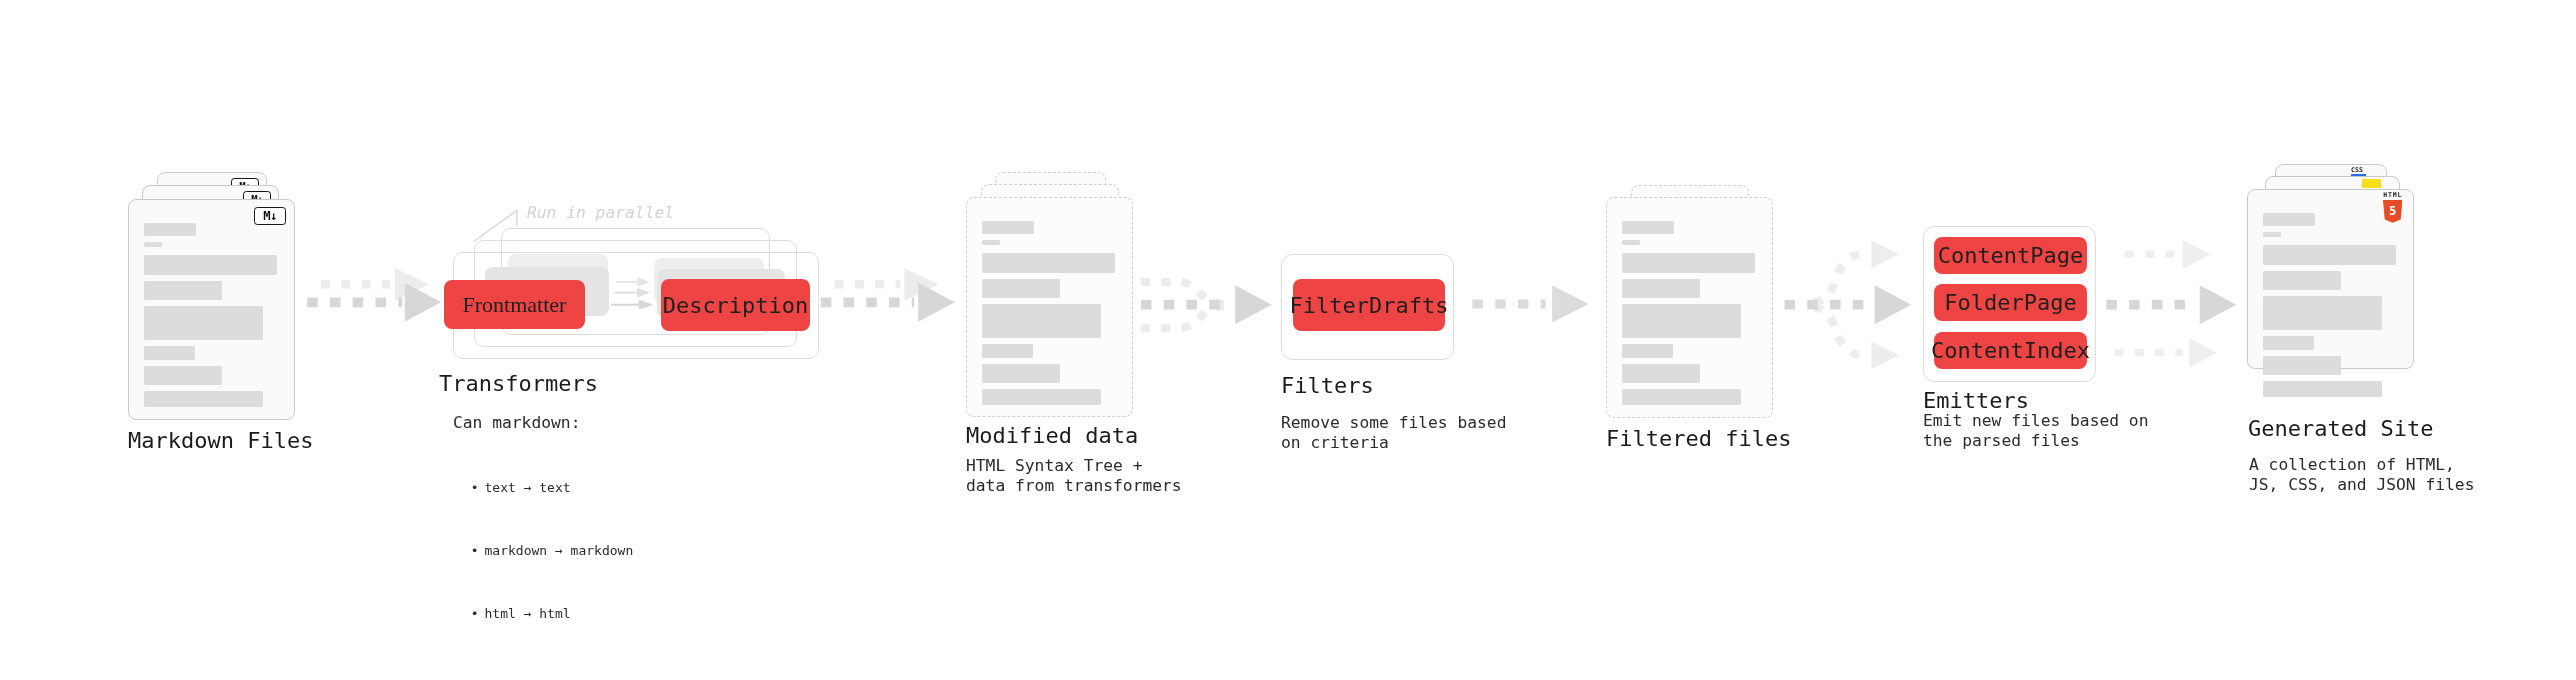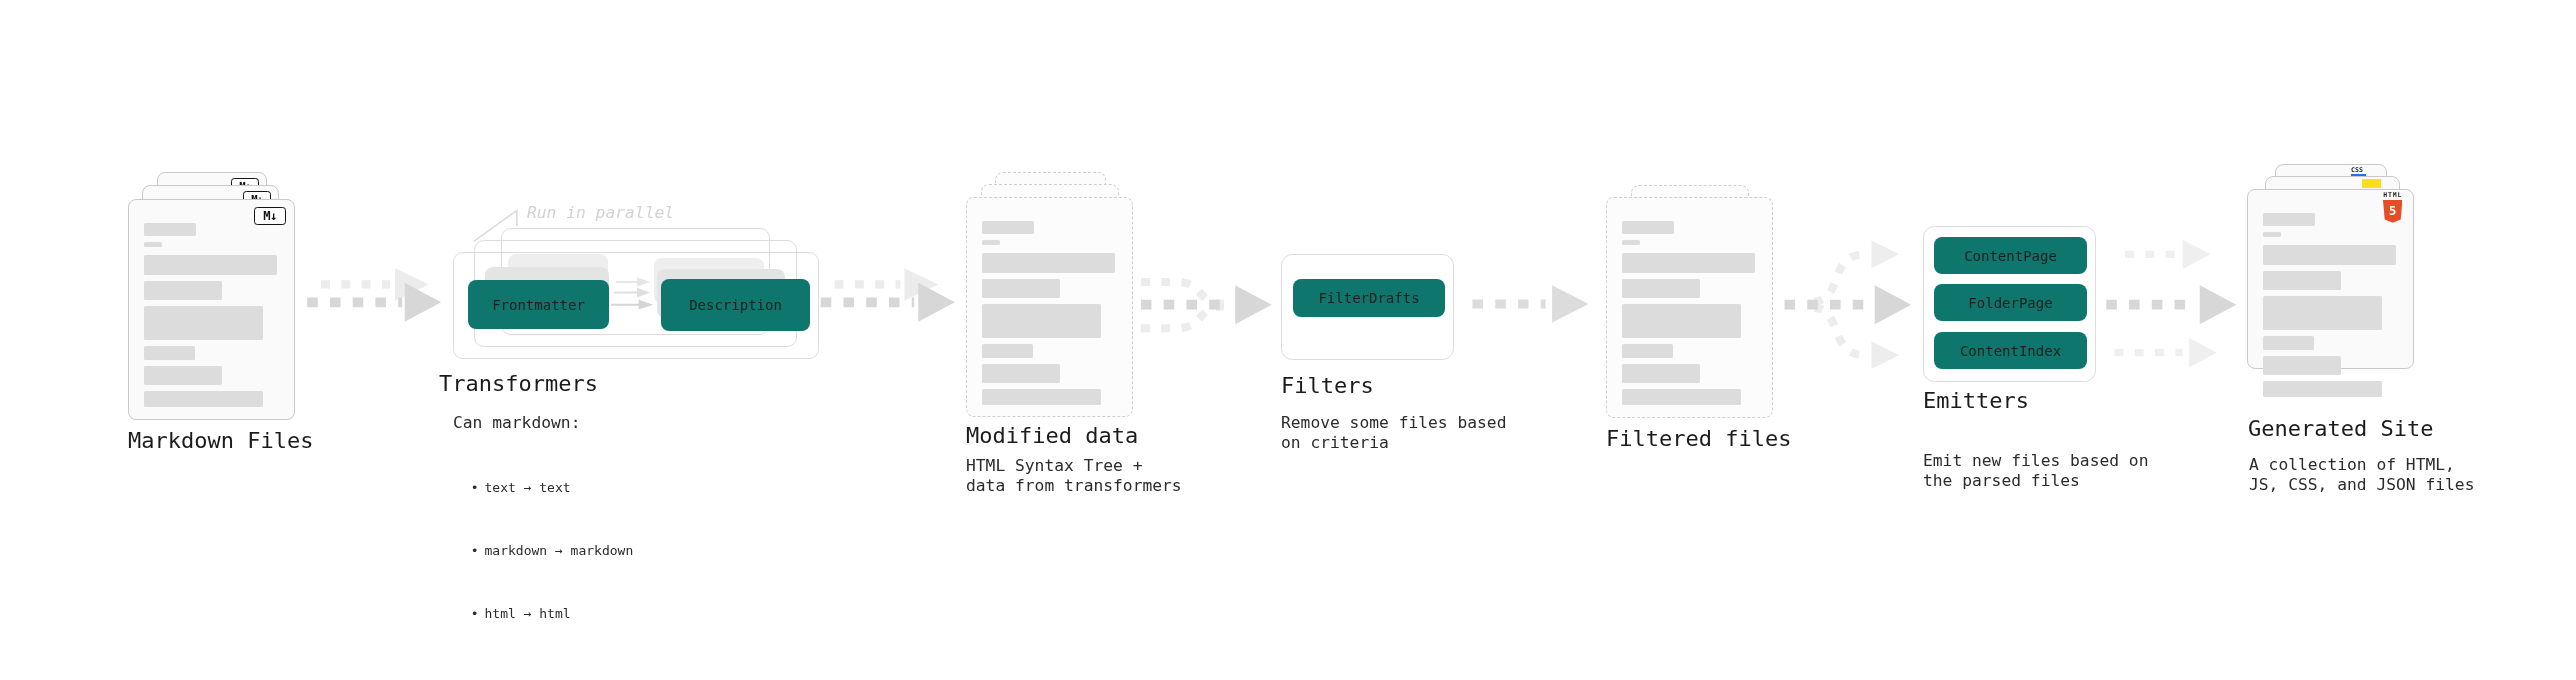--- a/index.html
+++ b/index.html
@@ -7,22 +7,22 @@
   body { font-family: "DejaVu Sans Mono", "Liberation Mono", monospace; }
   .canvas { position:relative; width:2576px; height:681px; background:#ffffff; overflow:hidden; }
   .g { position:absolute; left:0; top:0; }
 
   .file-solid { position:absolute; background:#fafafa; border:1.6px solid #c9c9c9; border-radius:8.1px; }
   .file-dashed { position:absolute; background:#fcfcfc; border:1.6px dashed #cfcfcf; border-radius:8.1px; }
   .bars { position:absolute; left:15.4px; top:23px; }
   .bar { background:#dcdcdc; border-radius:1.6px; }
 
   .obox { position:absolute; border:1.6px solid #dcdcdc; border-radius:9.8px; background:transparent; }
-  .btn { position:absolute; background:#0f766e; border-radius:8.1px; display:flex; align-items:center; justify-content:center;
-         font-size:14px; color:#1f1f1f; white-space:pre; }
+  .btn { position:absolute; background:#ef4444; border-radius:8.1px; display:flex; align-items:center; justify-content:center;
+         font-size:22px; color:#1f1f1f; white-space:pre; }
   .ghost1 { position:absolute; background:#e4e4e4; border-radius:8.1px; }
   .ghost2 { position:absolute; background:#eeeeee; border-radius:8.1px; }
 
   .title { position:absolute; font-size:22px; color:#1b1b1b; white-space:pre; }
   .desc { position:absolute; font-size:16.3px; color:#2b2b2b; line-height:19.5px; white-space:pre; }
   .note { position:absolute; font-size:16.3px; color:#d2d2d2; white-space:pre;font-style:italic; }
   .bullets { position:absolute; font-size:13px; color:#2b2b2b; line-height:21px; white-space:pre; }
   .bullet-line .bdot { display:inline-block; width:19.5px; text-align:center; }
 
   .md-badge { position:absolute; top:6.5px; right:8.1px; width:32px; height:18px; border:1.6px solid #151515; border-radius:3.3px;
@@ -136,21 +136,21 @@
   </div>
 
   <div class="g">
     <div class="obox" style="left:501px;top:228px;width:269px;height:107px;"></div>
     <div class="obox" style="left:474px;top:240px;width:323px;height:107px;"></div>
     <div class="obox" style="left:453px;top:252px;width:366px;height:107px;"></div>
     <div class="note" style="left:527px;top:203px;">Run in parallel</div>
 
     <div class="ghost2" style="left:508px;top:254px;width:100px;height:47px;"></div>
     <div class="ghost1" style="left:485px;top:267px;width:124px;height:49px;"></div>
-    <div class="btn" style="left:468px;top:280px;width:141px;height:49px;">Frontmatter</div>
+    <div class="btn" style="left:444px;top:280px;width:141px;height:49px;font-family:Liberation Serif, serif;">Frontmatter</div>
 
     <div class="ghost2" style="left:654px;top:258px;width:110px;height:46px;"></div>
     <div class="ghost1" style="left:657px;top:269px;width:128px;height:49px;"></div>
     <div class="btn" style="left:661px;top:279px;width:149px;height:52px;">Description</div>
 
     <div class="title" style="left:439px;top:371px;">Transformers</div>
     <div class="desc" style="left:453px;top:413px;">Can markdown:</div>
     <div class="bullets" style="left:465px;top:435px;">
       <div class="bullet-line"><span class="bdot">•</span><span>text → text</span></div>
       <div class="bullet-line"><span class="bdot">•</span><span>markdown → markdown</span></div>
@@ -172,21 +172,21 @@
         <div class="bar" style="width:78px;height:19.5px;margin-top:5.7px"></div>
         <div class="bar" style="width:119px;height:16.3px;margin-top:5.7px"></div>
       </div>
     </div>
     <div class="title" style="left:966px;top:423px;">Modified data</div>
     <div class="desc" style="left:966px;top:456px;"><span>HTML Syntax Tree +</span><br><span>data from transformers</span></div>
   </div>
 
   <div class="g">
     <div class="obox" style="left:1281px;top:254px;width:173px;height:106px;border-radius:11.4px;"></div>
-    <div class="btn" style="left:1293px;top:279px;width:152px;height:38px;">FilterDrafts</div>
+    <div class="btn" style="left:1293px;top:279px;width:152px;height:52px;">FilterDrafts</div>
     <div class="title" style="left:1281px;top:373px;">Filters</div>
     <div class="desc" style="left:1281px;top:413px;"><span>Remove some files based</span><br><span>on criteria</span></div>
   </div>
 
   <div class="g">
     <div class="file-dashed" style="left:1631px;top:185px;width:118px;height:41px;"></div>
     <div class="file-dashed" style="left:1606px;top:197px;width:167px;height:221px;">
       <div class="bars">
         <div class="bar" style="width:52px;height:13px"></div>
         <div class="bar" style="width:18px;height:5.7px;margin-top:5.7px"></div>
@@ -200,21 +200,21 @@
     </div>
     <div class="title" style="left:1606px;top:426px;">Filtered files</div>
   </div>
 
   <div class="g">
     <div class="obox" style="left:1923px;top:226px;width:173px;height:156px;border-radius:11.4px;"></div>
     <div class="btn" style="left:1934px;top:237px;width:153px;height:37px;">ContentPage</div>
     <div class="btn" style="left:1934px;top:284px;width:153px;height:37px;">FolderPage</div>
     <div class="btn" style="left:1934px;top:332px;width:153px;height:37px;">ContentIndex</div>
     <div class="title" style="left:1923px;top:388px;">Emitters</div>
-    <div class="desc" style="left:1923px;top:451px;"><span>Emit new files based on</span><br><span>the parsed files</span></div>
+    <div class="desc" style="left:1923px;top:411px;"><span>Emit new files based on</span><br><span>the parsed files</span></div>
   </div>
 
   <div class="g">
     <div class="file-solid" style="left:2275px;top:164px;width:112px;height:41px;">
       <div class="css-badge">
         <span class="css-word">CSS</span>
         <span class="css-bar"></span>
       </div>
     </div>
     <div class="file-solid" style="left:2265px;top:176px;width:135px;height:45px;">

